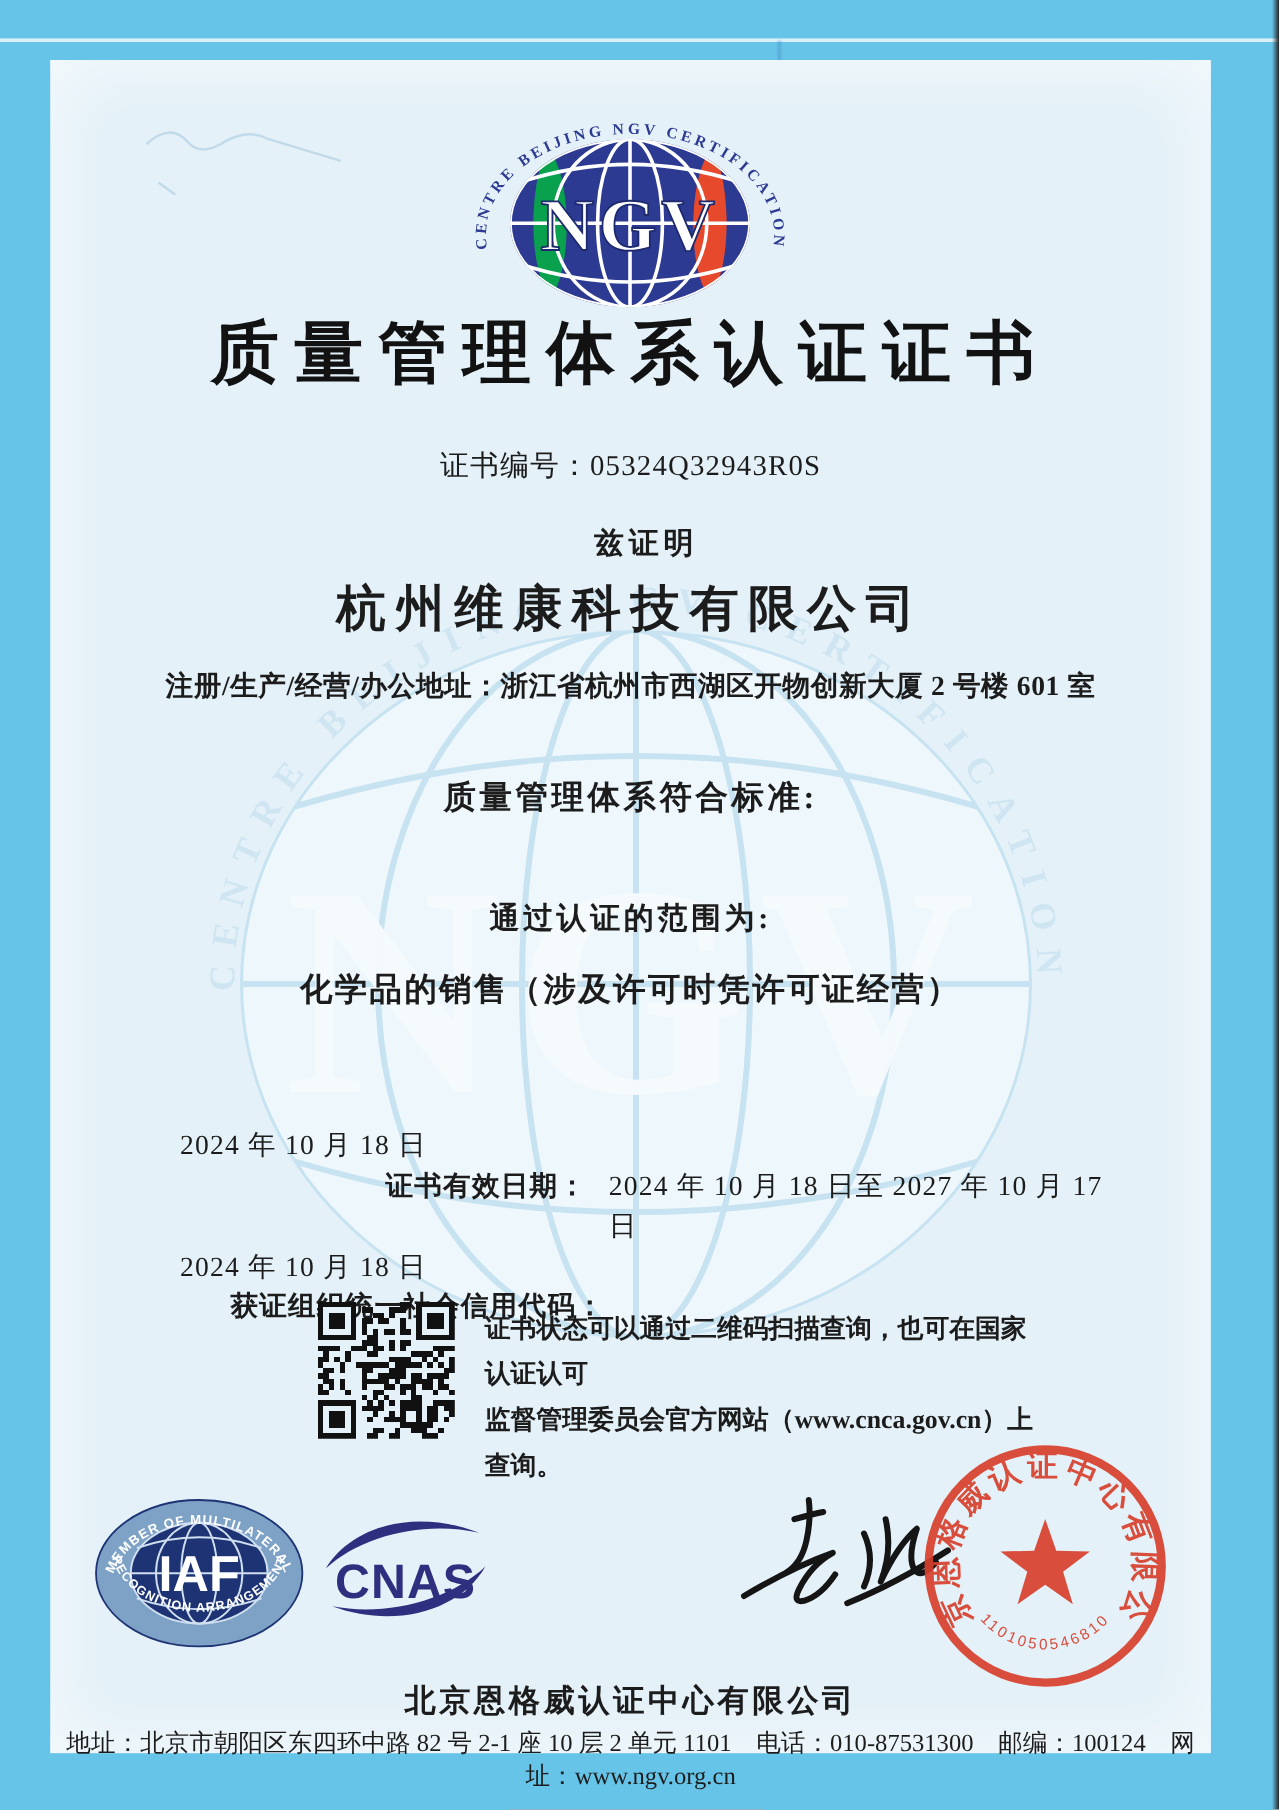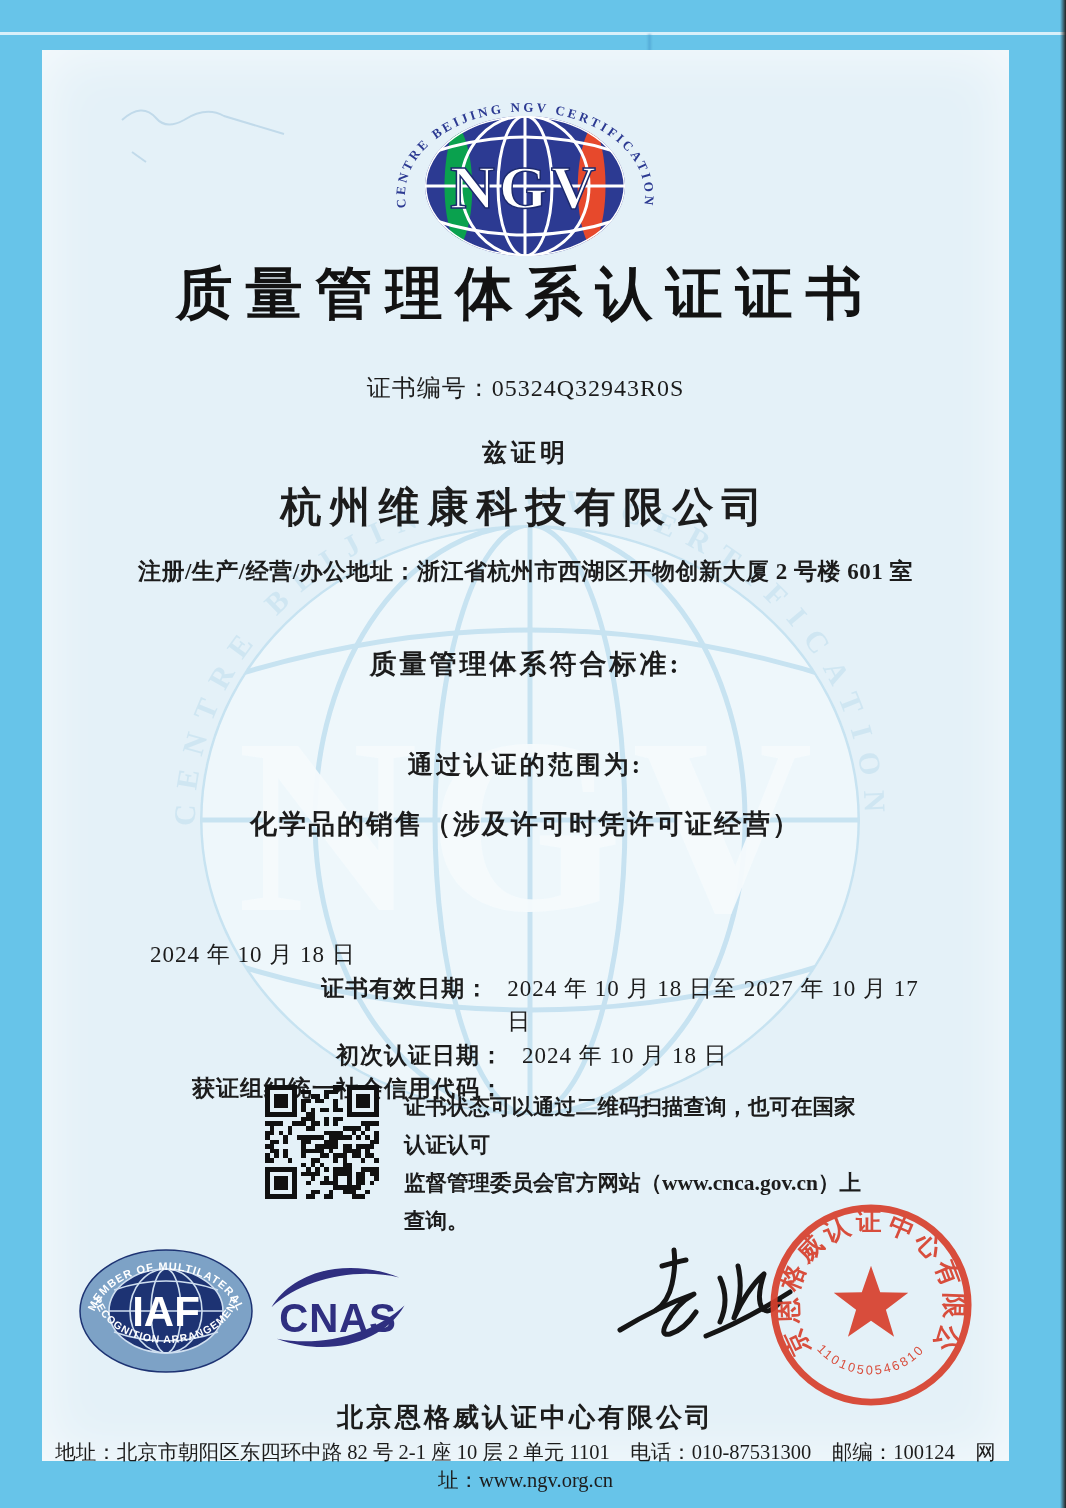--- a/index.html
+++ b/index.html
@@ -18,21 +18,21 @@
     box-shadow:inset 0 0 60px rgba(255,255,255,.7);
   }
   .abs{position:absolute;}
   .ctr{left:0;width:100%;text-align:center;}
   
   #watermark{left:108px;top:440px;width:760px;height:640px;opacity:1;pointer-events:none;}
   
   #ngv-logo{left:353px;top:46px;width:260px;height:172px;}
   .title{top:206px;font-size:57px;font-weight:bold;letter-spacing:13px;color:#121212;}
   .certno{top:322px;font-size:24px;letter-spacing:1px;}
-  .certify{top:386px;font-size:25px;font-weight:bold;letter-spacing:4px;}
+  .certify{top:386px;font-size:25px;font-weight:bold;letter-spacing:4px;padding-left:13px;}
   .company{top:430px;font-size:41px;font-weight:bold;letter-spacing:8px;}
   .address{top:506px;font-size:23px;font-weight:bold;letter-spacing:.5px;}
   .stdlabel{top:596px;font-size:27px;font-weight:bold;letter-spacing:3px;}
   .stdvalue{top:642px;font-size:31px;font-weight:bold;font-family:"Liberation Sans","DejaVu Sans",sans-serif;letter-spacing:1px;}
   .scopelabel{top:698px;font-size:25px;font-weight:bold;letter-spacing:3px;}
   .scopevalue{top:756px;font-size:27px;font-weight:bold;letter-spacing:2px;}
   
   #dates{left:90px;top:888px;width:800px;}
   .drow{display:flex;line-height:33.5px;font-size:23px;}
   .dlabel{width:372px;text-align:right;font-weight:bold;letter-spacing:1px;}
@@ -129,21 +129,20 @@
 
     <div id="dates" class="abs">
       <div class="drow">
         <div class="dvalue">2024 年 10 月 18 日</div>
       </div>
       <div class="drow">
         <div class="dlabel">证书有效日期：</div>
         <div class="dvalue">2024 年 10 月 18 日至 2027 年 10 月 17 日</div>
       </div>
       <div class="drow">
-        <div class="dlabel">初次认证日期：</div>
         <div class="dvalue">2024 年 10 月 18 日</div>
       </div>
       <div class="drow">
         <div class="dlabel">获证组织统一社会信用代码：</div>
       </div>
     </div>
 
     <svg id="qr" class="abs" viewBox="0 0 25 25" shape-rendering="crispEdges">
         <rect x="15" y="0" width="1" height="1" fill="#111"></rect>
         <rect x="16" y="0" width="1" height="1" fill="#111"></rect>

